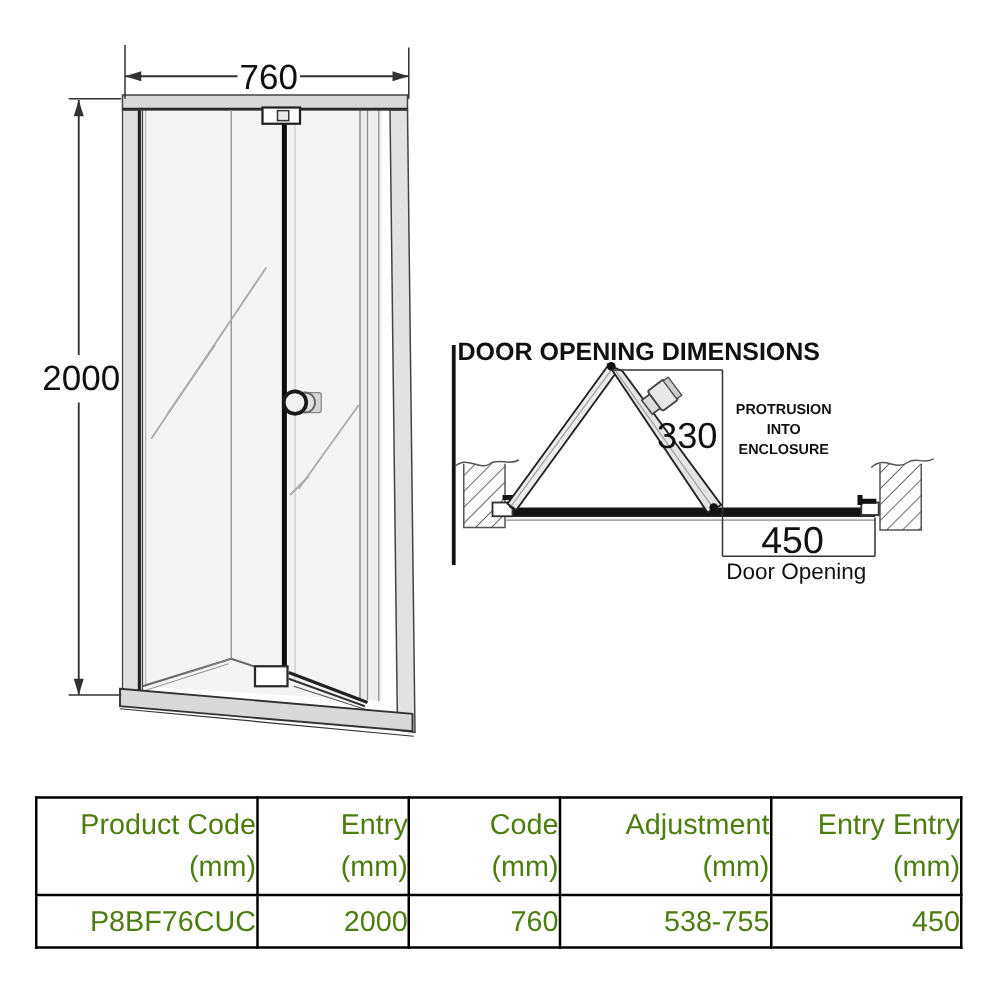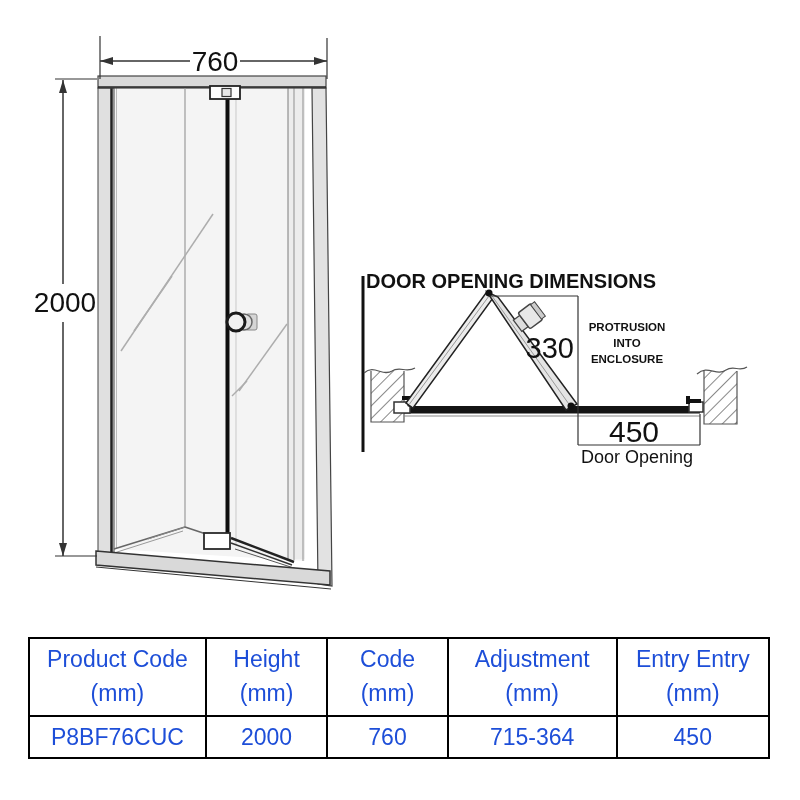--- a/index.html
+++ b/index.html
@@ -1,28 +1,28 @@
 <!DOCTYPE html>
 <html><head>
 <meta charset="utf-8">
 <style>
   html,body{margin:0;padding:0;background:#ffffff;}
   .canvas{position:relative;width:800px;height:800px;background:#ffffff;overflow:hidden;
-          font-family:"Liberation Sans",sans-serif;color:#1d4ed8;}
+          font-family:"Liberation Sans",sans-serif;color:#4d7c0f;}
   svg text{font-family:"Liberation Sans",sans-serif;fill:#111;}
   .dim-text{font-size:28px;}
   .diagram-title{font-size:20px;font-weight:bold;}
   .protrusion-note{font-size:11.5px;font-weight:bold;}
   .dim-330{font-size:29px;}
   .dim-450{font-size:30px;}
   .door-opening-caption{font-size:18px;}
 
   table.spec{position:absolute;left:28px;top:637px;width:742px;border-collapse:collapse;
              table-layout:fixed;background:#fff;}
-  table.spec th, table.spec td{border:2px solid #000;text-align:center;vertical-align:middle;
+  table.spec th, table.spec td{border:2px solid #000;text-align:right;vertical-align:middle;
              font-weight:normal;padding:0;}
   table.spec th{font-size:23px;padding:3px 0 5px 0;}
   table.spec th div{line-height:34px;}
   table.spec td{font-size:23px;height:40px;}
 </style>
 </head>
 <body>
 
 <div class="canvas">
 
@@ -175,21 +175,21 @@
       <col style="width:22.8%">
         <col style="width:20.6%">
     </colgroup>
     <thead>
       <tr>
         <th>
           <div>Product Code</div>
           <div>(mm)</div>
         </th>
         <th>
-          <div>Height</div>
+          <div>Entry</div>
           <div>(mm)</div>
         </th>
         <th>
           <div>Code</div>
           <div>(mm)</div>
         </th>
         <th>
           <div>Adjustment</div>
           <div>(mm)</div>
         </th>
@@ -197,19 +197,19 @@
           <div>Entry Entry</div>
           <div>(mm)</div>
         </th>
       </tr>
     </thead>
     <tbody>
       <tr>
         <td>P8BF76CUC</td>
         <td>2000</td>
         <td>760</td>
-        <td>715-364</td>
+        <td>538-755</td>
         <td>450</td>
       </tr>
     </tbody>
   </table>
 
 </div>
 
 </body></html>

